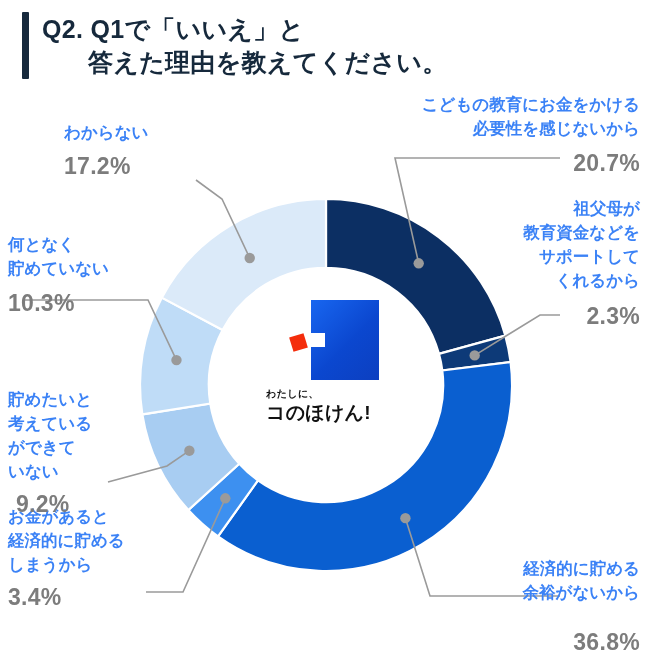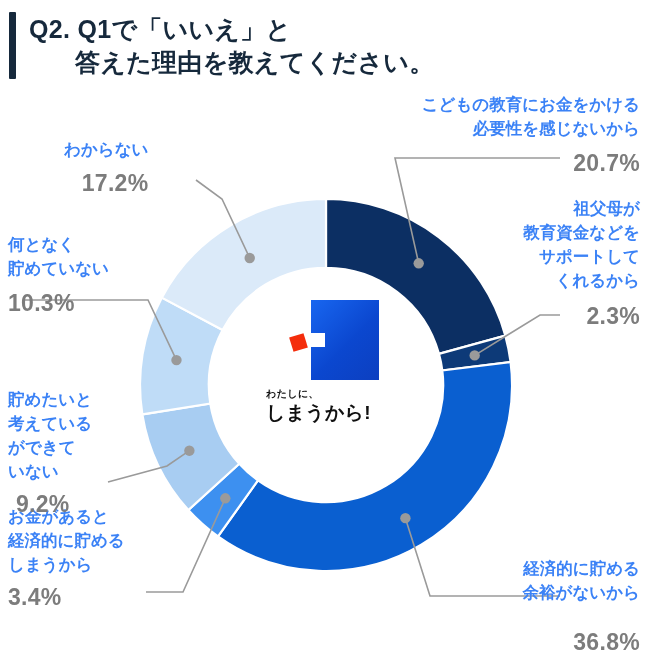--- a/index.html
+++ b/index.html
@@ -8,21 +8,21 @@
     font-family:"Liberation Sans","DejaVu Sans",sans-serif;
     background:#ffffff;
     position:relative;
     overflow:hidden;
     color:#1b2b3c;
   }
 
   
   #title-block {
     position:absolute;
-    left:9px; top:12px;
+    left:22px; top:12px;
     display:flex;
     align-items:stretch;
   }
   #title-bar {
     width:7px;
     background:#16293c;
     margin-right:13px;
     border-radius:1px;
   }
   #title-lines {
@@ -134,21 +134,21 @@
 
   #c-spend { left:8px; top:504px; }
   #c-spend .pct { margin-top:6px; }
 
   #c-want { left:8px; top:387px; }
   #c-want .pct { margin-top:6px;margin-left:8px; }
 
   #c-somehow { left:8px; top:232px; }
   #c-somehow .pct { margin-top:8px; }
 
-  #c-dontknow { left:64px; top:137px;text-align:right; }
+  #c-dontknow { left:64px; top:120px; }
   #c-dontknow .pct { margin-top:7px; }
 </style>
 </head>
 <body>
 
 <div id="title-block">
   <div id="title-bar"></div>
   <div id="title-lines">
     <div class="title-line">Q2. Q1で「いいえ」と</div>
     <div class="title-line indent">答えた理由を教えてください。</div>
@@ -197,21 +197,21 @@
   </svg>
 
   <div id="center-logo">
     <div id="logo-mark">
       <div id="logo-square"></div>
       <div id="logo-notch"></div>
       <div id="logo-red"></div>
     </div>
     <div id="logo-text">
       <div id="logo-tagline">わたしに、</div>
-      <div id="logo-name">しまうから!</div>
+      <div id="logo-name">コのほけん!</div>
     </div>
   </div>
 
   <div class="callout right" id="c-education">
     <div class="lbl">こどもの教育にお金をかける</div>
     <div class="lbl">必要性を感じないから</div>
     <div class="pct">20.7%</div>
   </div>
 
   <div class="callout right" id="c-grandparents">

